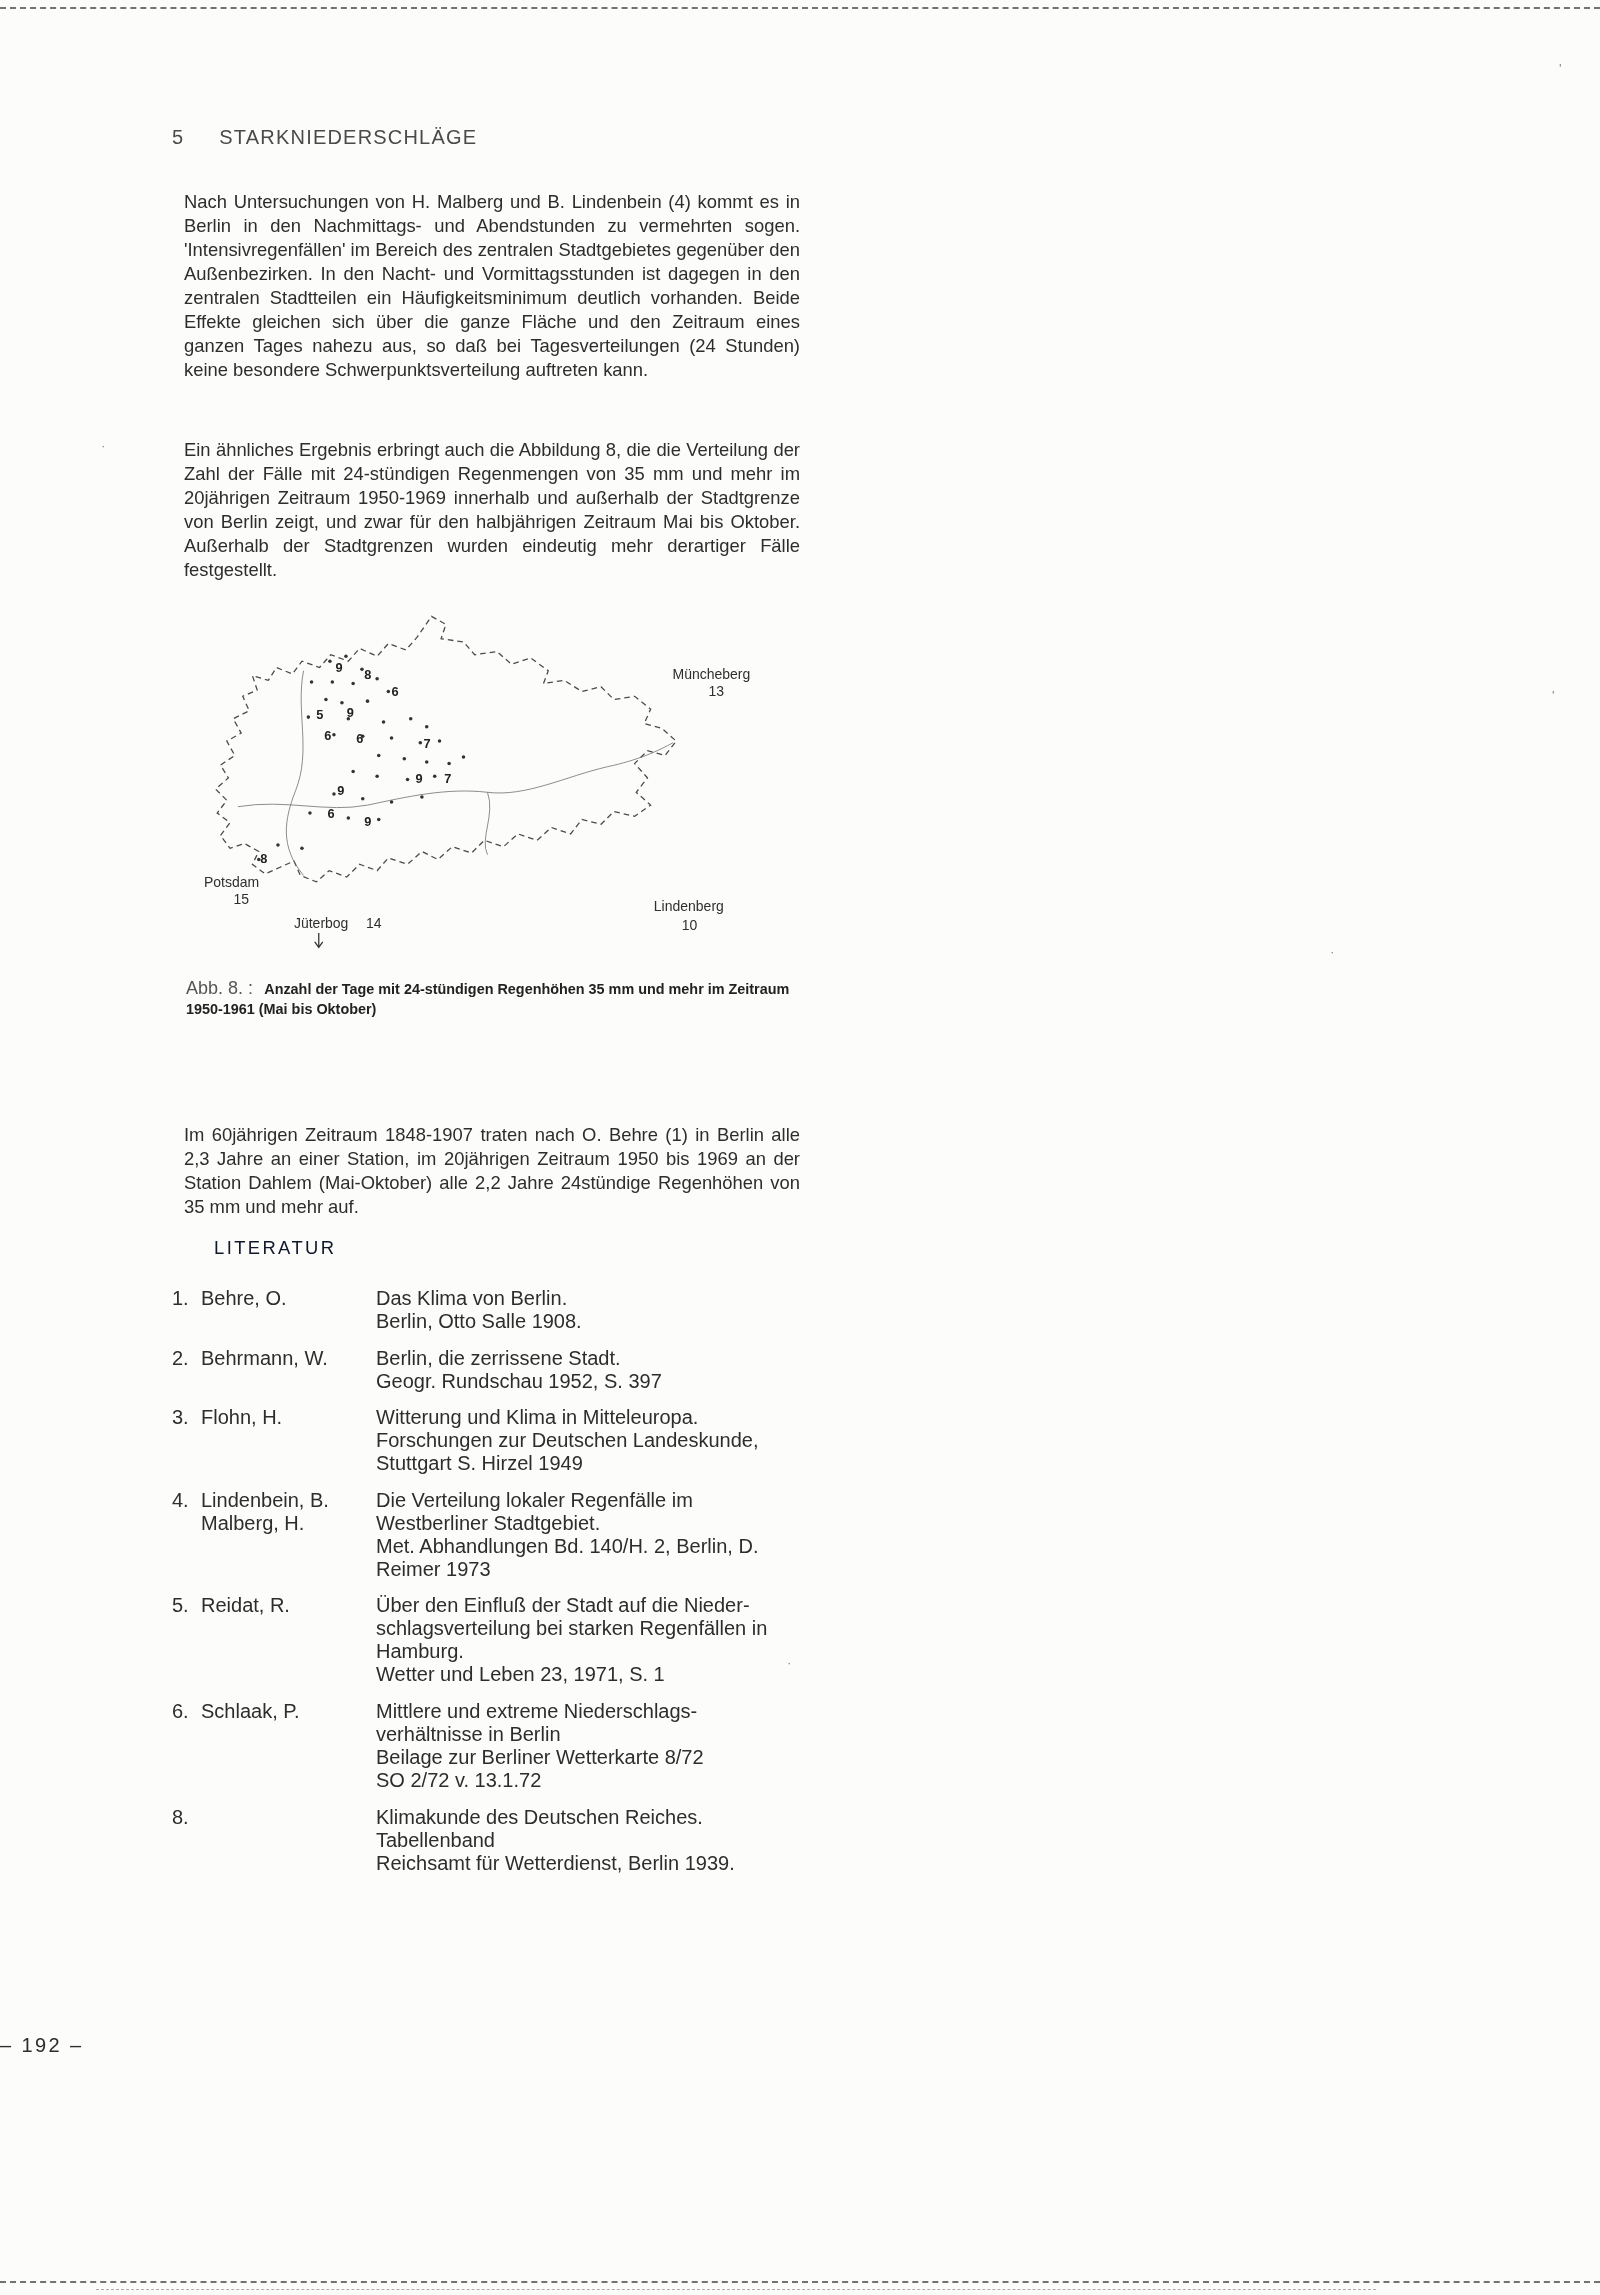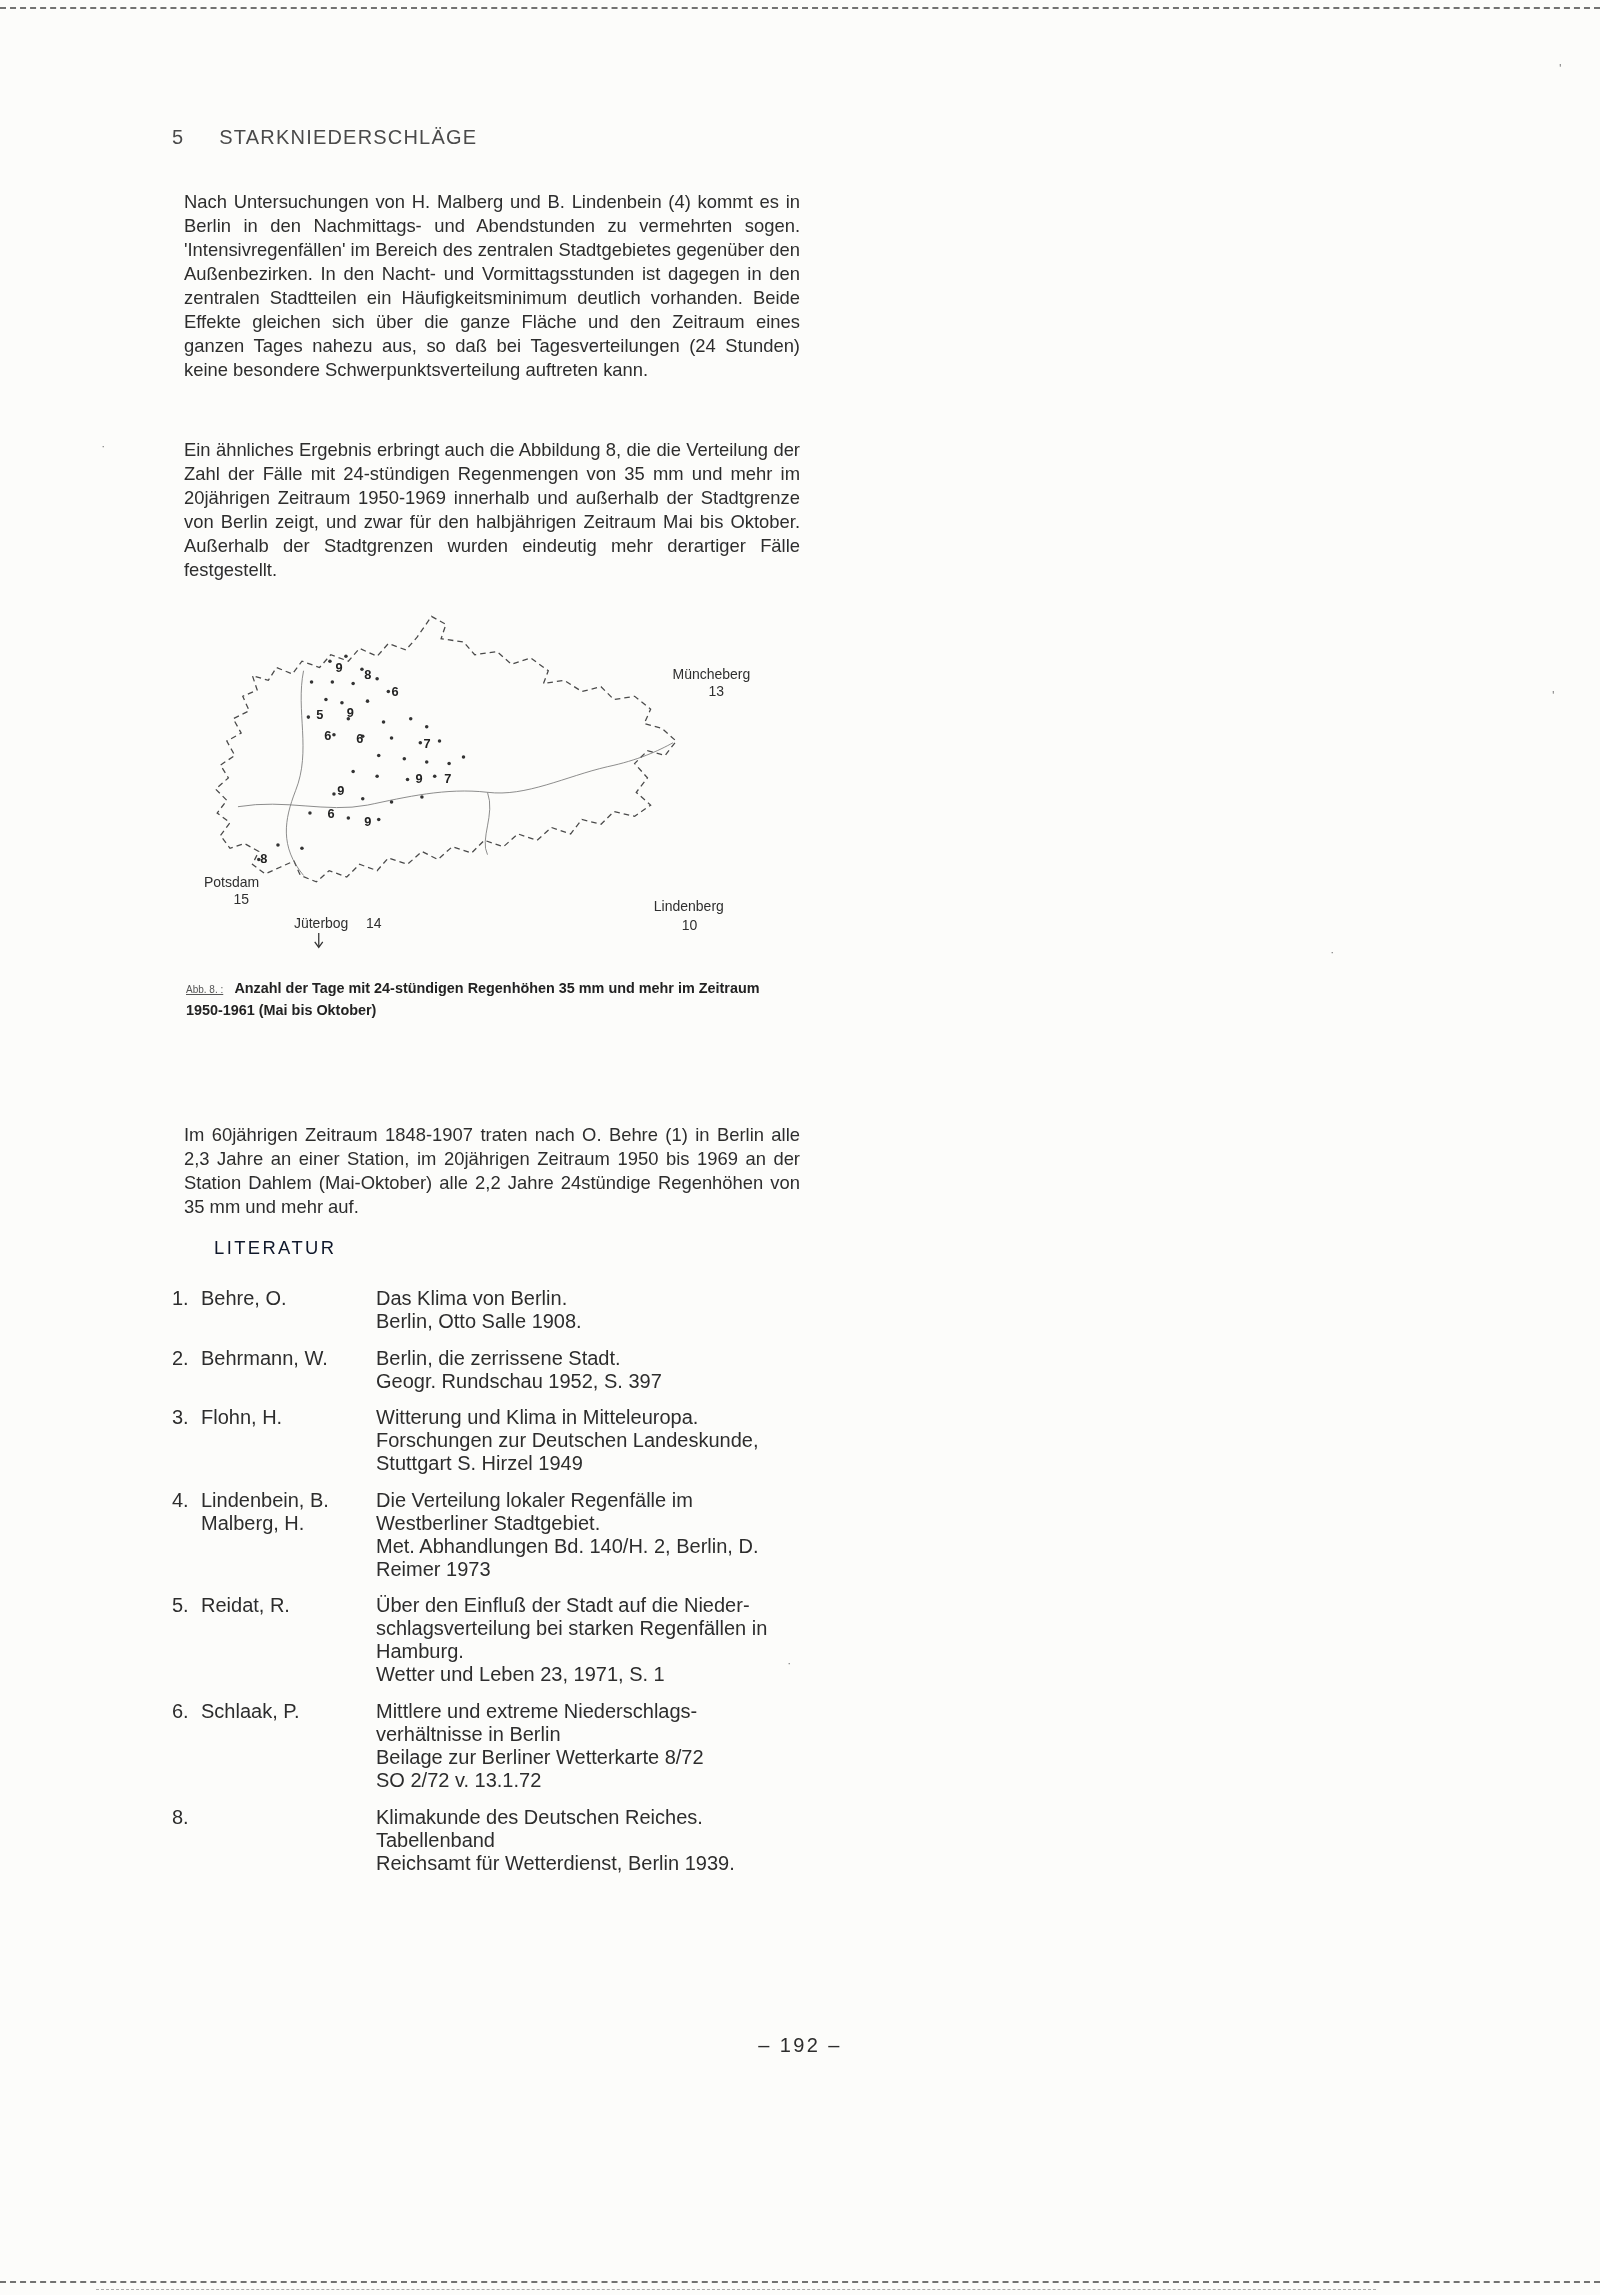--- a/index.html
+++ b/index.html
@@ -37,42 +37,42 @@
 
   .map-figure { position: absolute; left: 182px; top: 605px; width: 587px; height: 357px; }
   .map-figure svg { width: 100%; height: 100%; }
   .map-label { font-size: 17.5px; fill: #2f2f2f; }
   .map-num { font-size: 16px; font-weight: 600; fill: #222; }
 
   .caption {
     position: absolute; left: 186px; top: 978px; width: 624px;
     font-size: 14.4px; line-height: 20px; color: #222;
   }
-  .caption .cap-label { font-weight: 400; color: #555; font-size: 10px; margin-right: 11.2px; text-decoration: underline; }
+  .caption .cap-label { font-weight: 400; color: #555; font-size: 18px; margin-right: 11.2px; }
   .caption .cap-strong { font-weight: 700; }
   .caption .cap-line2 { font-weight: 700; }
 
   .literatur-heading {
     position: absolute; left: 214px; top: 1237px;
     font-size: 18.4px; letter-spacing: 2.4px; color: #0f172a;
   }
 
   .refs {
     position: absolute; left: 172px; top: 1287px; width: 618px;
     display: flex; flex-direction: column; gap: 13.6px;
     font-size: 20px; line-height: 23px;
   }
   .ref { display: grid; grid-template-columns: 204px 1fr; }
   .ref-num { display: inline-block; width: 29px; }
   .ref-author2 { padding-left: 29px; }
   .ref-text { white-space: pre-line; }
 
   .page-number {
     position: absolute; top: 2034px; left: 0; width: 1600px;
-    text-align: center; font-size: 20px; letter-spacing: 2.4px; color: #2d2d2d;
+    font-size: 20px; letter-spacing: 2.4px; color: #2d2d2d;
   }
 </style>
 </head>
 <body>
 
 <div class="page">
 
   <div class="edge edge-top"></div>
   <div class="edge edge-bottom"></div>
   <div class="edge edge-bottom2"></div>

